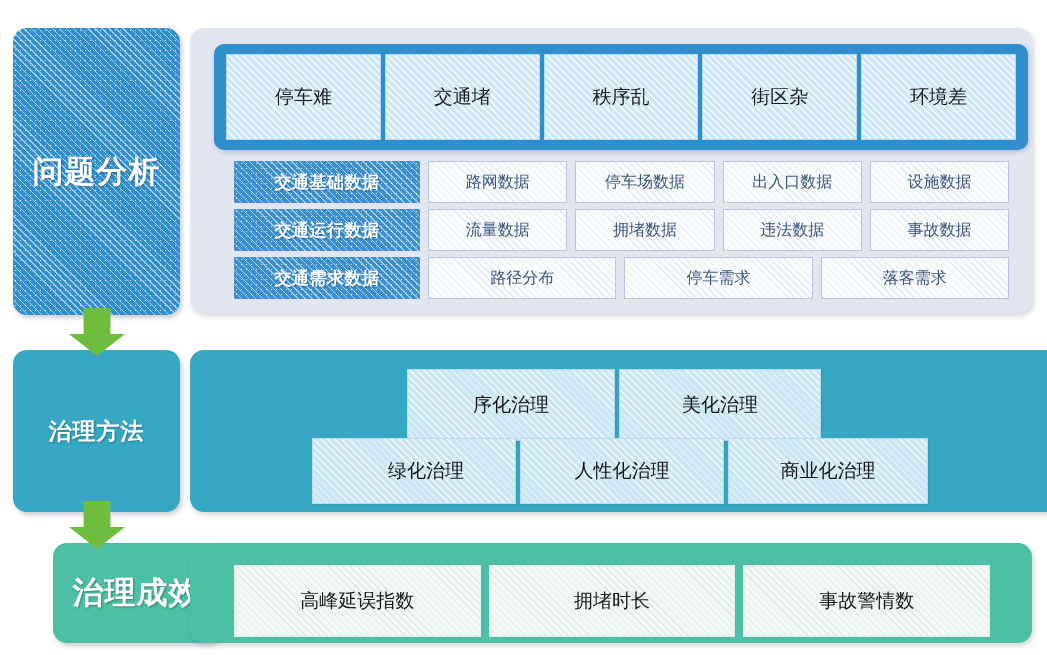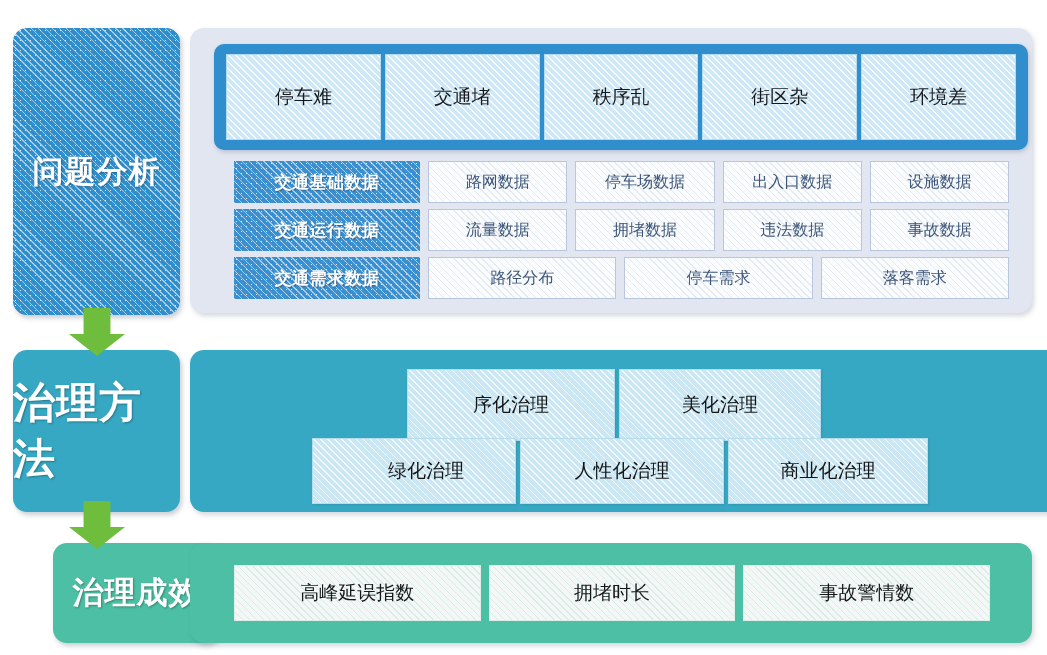--- a/index.html
+++ b/index.html
@@ -46,21 +46,21 @@
     box-sizing:border-box;
   }
   #card-problem{
     left:13px;top:28px;width:167px;height:287px;
     background-color:#2f8ecb;
     font-size:31px;
   }
   #card-method{
     left:13px;top:350px;width:167px;height:162px;
     background-color:#36a8c3;
-    font-size:42px;
+    font-size:23px;
   }
   #card-effect{
     left:13px;top:543px;width:167px;height:100px;
     background-color:#4cbfa4;
     font-size:31px;
     margin-left:40px;
   }
 
   
   .arrow{
@@ -151,21 +151,21 @@
     box-shadow:1px 1px 2px rgba(40,90,110,.20);
   }
   .mw-1{width:208px;}
   .mw-2{width:202px;}
   .mw-3{width:204px;padding-left:24px;}
   .mw-4{width:204px;}
   .mw-5{width:200px;align-items:center;}
 
   
   #effect-row{
-    position:absolute;left:44px;top:22px;width:756px;height:56px;
+    position:absolute;left:44px;top:22px;width:756px;height:72px;
     display:flex;gap:8px;
   }
   .effect-box{
     flex:1;
     background-color:#f3f8f7;
     border:1px solid #e0eeea;
     display:flex;align-items:center;justify-content:center;
     font-size:19px;color:#15181a;
     box-sizing:border-box;
   }

